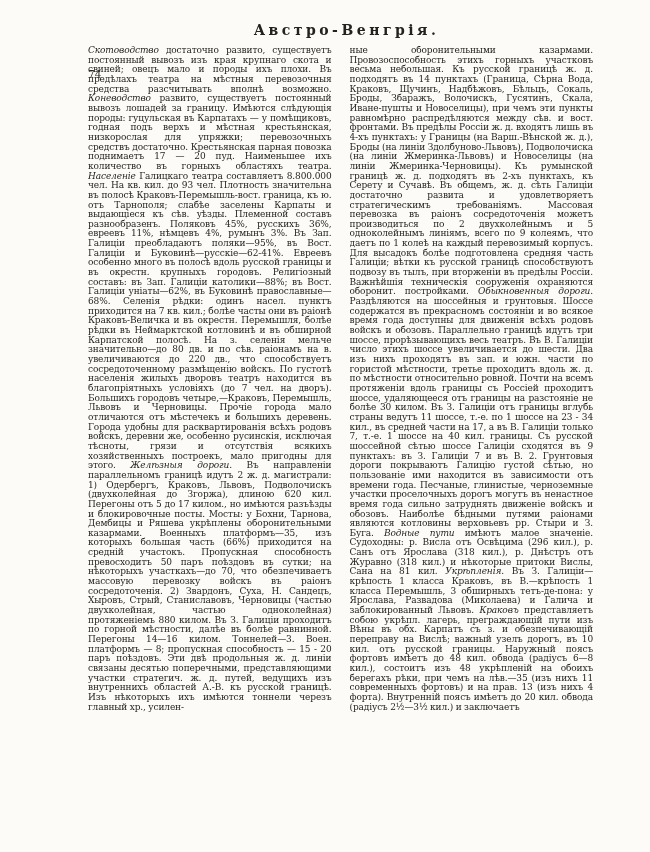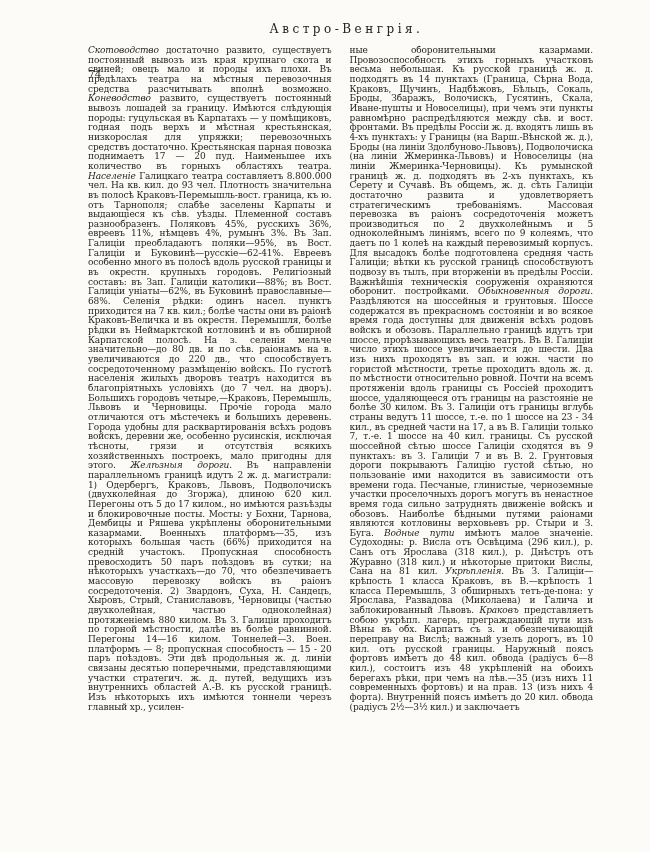--- a/index.html
+++ b/index.html
@@ -30,22 +30,22 @@
     font-size: 10.5px;
     color: #2a2925;
     margin-top: 45px;
   }
   .running-title {
     position: absolute;
     left: 12px;
     right: 0;
     top: 0;
     text-align: center;
-    font-size: 12px;
-    font-weight: normal;
+    font-size: 14px;
+    font-weight: bold;
     letter-spacing: 3.5px;
     color: #23221e;
   }
   .text-block {
     position: absolute;
     left: 88px;
     top: 46px;
     width: 505px;
     height: 790px;
     display: flex;

